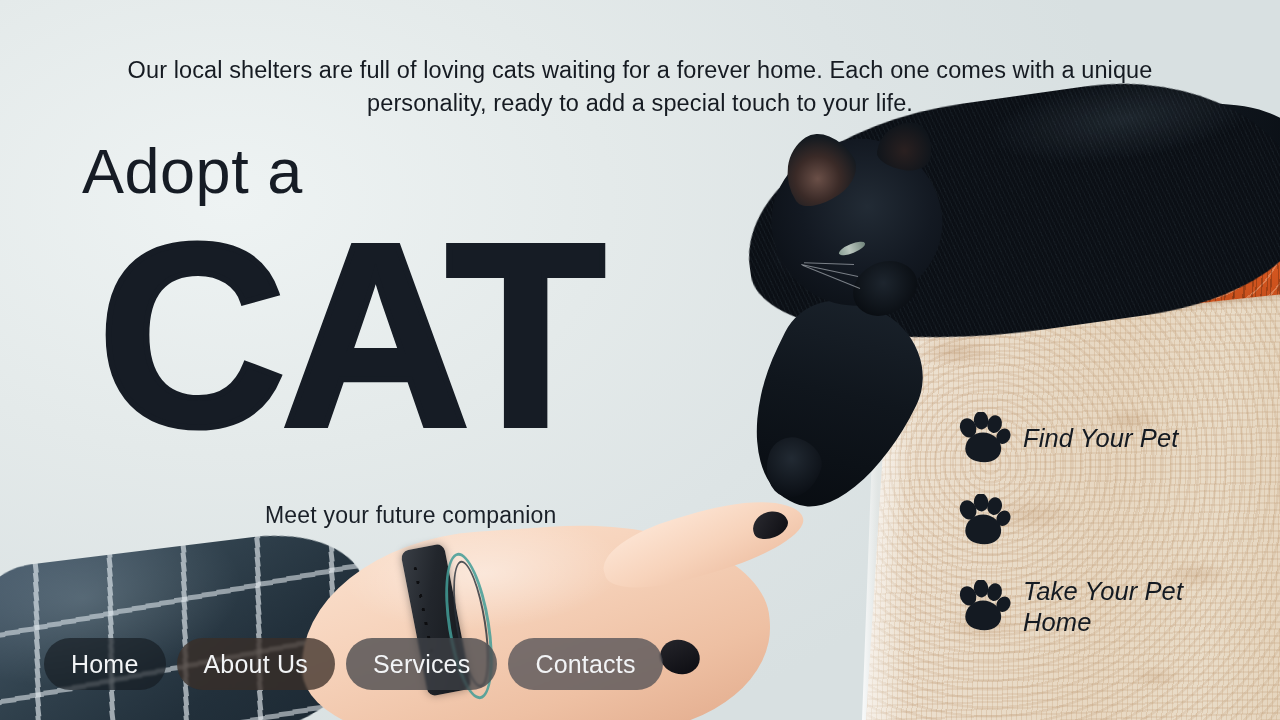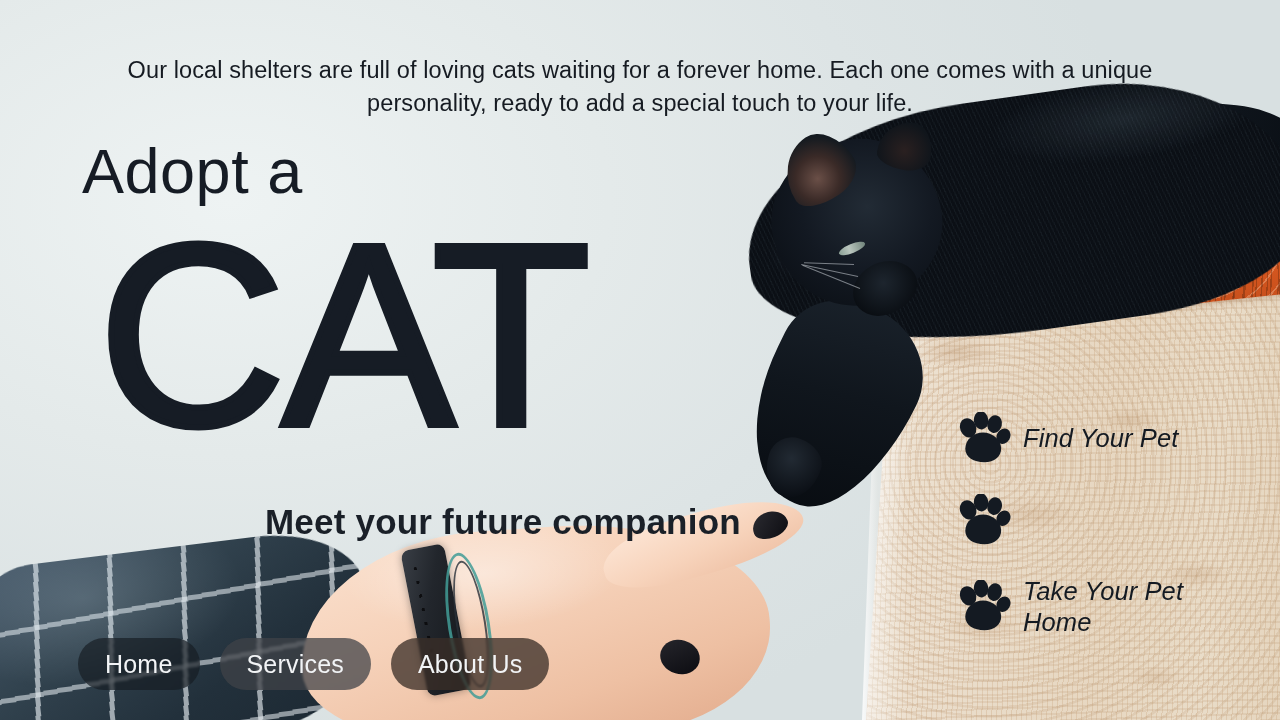--- a/index.html
+++ b/index.html
@@ -223,48 +223,48 @@
   }
 
   .headline-adopt {
     position:absolute; left:82px; top:140px;
     font-size:63px; line-height:1; font-weight:400;
     color:#161c25; letter-spacing:.5px; z-index:1;
   }
 
   .headline-cat {
     position:absolute; left:98px; top:205px;
-    font-size:260px; line-height:1; font-weight:400;
+    font-size:260px; line-height:1; font-weight:700;
     color:#161c25; letter-spacing:-4px; z-index:1;
     -webkit-text-stroke:6px #161c25;
   }
 
   .tagline {
     position:absolute; left:265px; top:504px;
-    font-size:35px; line-height:1; font-weight:700;
+    font-size:23px; line-height:1; font-weight:400;
     color:#1a2028; letter-spacing:.2px; z-index:4;
   }
 
   
   .features {
     position:absolute; left:955px; top:412px; width:290px; z-index:5;
   }
   .feature {
     display:flex; align-items:center; gap:12px; margin-bottom:28px;font-style:italic;
   }
   .feature:last-child { margin-bottom:8px; }
   .paw { flex:0 0 auto; width:56px; height:54px; }
   .feature-label {
     font-size:25.5px; color:#141a22; line-height:1.22; letter-spacing:.1px;
   }
 
   
   .nav {
-    position:absolute; left:78px; top:638px; z-index:6;
-    display:flex; align-items:center; gap:20px;justify-content:center;
+    position:absolute; left:44px; top:638px; z-index:6;
+    display:flex; align-items:center; gap:11px;justify-content:center;
   }
   .nav-pill {
     height:52px; padding:0 27px; border:none; border-radius:26px;
     display:flex; align-items:center; justify-content:center;
     font-family:"Liberation Sans", sans-serif;
     font-size:25px; color:#f2f4f6; letter-spacing:.2px;
     background:rgba(28,32,38,.62);
     cursor:pointer; white-space:nowrap;
     backdrop-filter: blur(1px);
   }
@@ -364,18 +364,19 @@
             </g>
           </svg>
         </span>
         <span class="feature-label" style="max-width:200px;">Take Your Pet Home</span>
       </div>
 
     </div>
 
     <nav class="nav">
       <button class="nav-pill home">Home</button>
+      <button class="nav-pill about">About Us</button>
       <button class="nav-pill services">Services</button>
-      <button class="nav-pill about">About Us</button>
+      <button class="nav-pill contacts">Contacts</button>
     </nav>
 
   </div>
 </div>
 
 </body></html>

